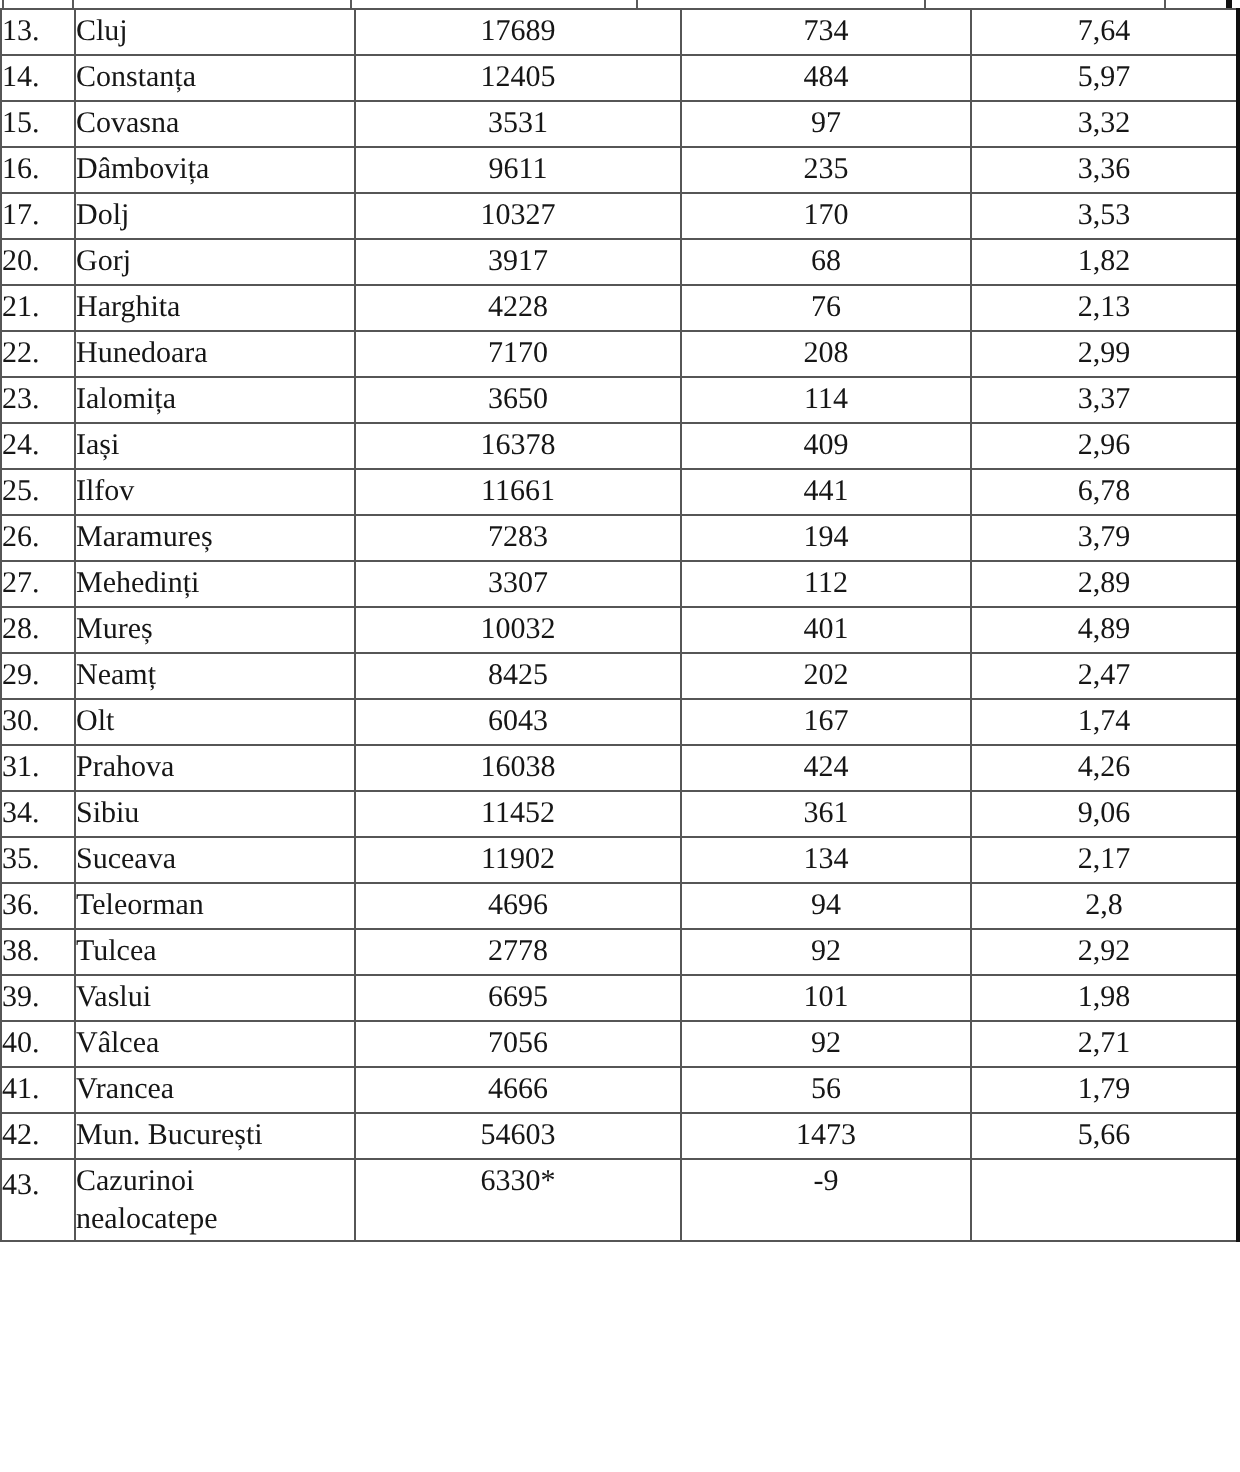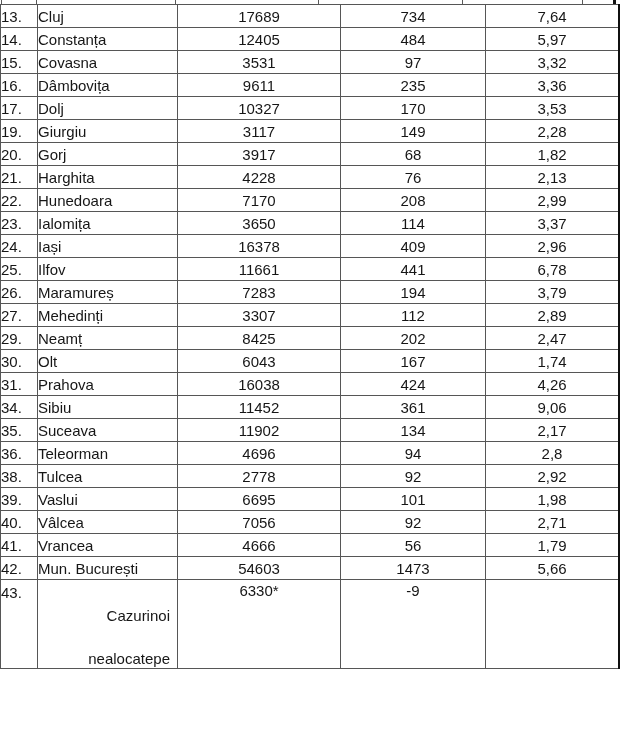--- a/index.html
+++ b/index.html
@@ -2,21 +2,21 @@
 <html><head>
 <meta charset="utf-8">
 <style>
   html, body { margin: 0; padding: 0; background: #ffffff; }
   .page {
     position: relative;
     width: 620px;
     height: 736px;
     background: #ffffff;
     overflow: hidden;
-    font-family: Liberation Sans, sans-serif;
+    font-family: Liberation Serif, serif;
     color: #161616;
   }
   
   .sliver-frag {
     position: absolute;
     top: 0;
     width: 1px;
     height: 5px;
     background: #5a5a5a;
   }
@@ -45,24 +45,23 @@
   td.c-nr   { padding-left: 5px;  text-align: left; }
   td.c-name { padding-left: 7px;  text-align: left; }
   td.c-num  { text-align: center; }
 
   
   tr.partial td { height: 37px; vertical-align: top; }
   tr.partial td.c-num { padding-top: 1px; line-height: 20px; }
   tr.partial td.c-nr  { padding-top: 3px; line-height: 20px; }
   .jline {
     display: flex;
-    justify-content: flex-end;
+    justify-content: flex-start;
     padding: 0 7px 0 0;
     line-height: 19px;
-    margin-top: 24px;
   }
   .jline:first-child { padding-top: 2px; }
 </style>
 </head>
 <body>
 
 <div class="page">
 
   <div>
     <div class="sliver-frag" style="left:1px"></div>
@@ -112,27 +111,20 @@
           <td class="c-num">3,36</td>
         </tr>
         <tr>
           <td class="c-nr">17.</td>
           <td class="c-name">Dolj</td>
           <td class="c-num">10327</td>
           <td class="c-num">170</td>
           <td class="c-num">3,53</td>
         </tr>
         <tr>
-          <td class="c-nr">19.</td>
-          <td class="c-name">Giurgiu</td>
-          <td class="c-num">3117</td>
-          <td class="c-num">149</td>
-          <td class="c-num">2,28</td>
-        </tr>
-        <tr>
           <td class="c-nr">20.</td>
           <td class="c-name">Gorj</td>
           <td class="c-num">3917</td>
           <td class="c-num">68</td>
           <td class="c-num">1,82</td>
         </tr>
         <tr>
           <td class="c-nr">21.</td>
           <td class="c-name">Harghita</td>
           <td class="c-num">4228</td>
@@ -173,20 +165,27 @@
           <td class="c-num">7283</td>
           <td class="c-num">194</td>
           <td class="c-num">3,79</td>
         </tr>
         <tr>
           <td class="c-nr">27.</td>
           <td class="c-name">Mehedinți</td>
           <td class="c-num">3307</td>
           <td class="c-num">112</td>
           <td class="c-num">2,89</td>
+        </tr>
+        <tr>
+          <td class="c-nr">28.</td>
+          <td class="c-name">Mureș</td>
+          <td class="c-num">10032</td>
+          <td class="c-num">401</td>
+          <td class="c-num">4,89</td>
         </tr>
         <tr>
           <td class="c-nr">29.</td>
           <td class="c-name">Neamț</td>
           <td class="c-num">8425</td>
           <td class="c-num">202</td>
           <td class="c-num">2,47</td>
         </tr>
         <tr>
           <td class="c-nr">30.</td>

